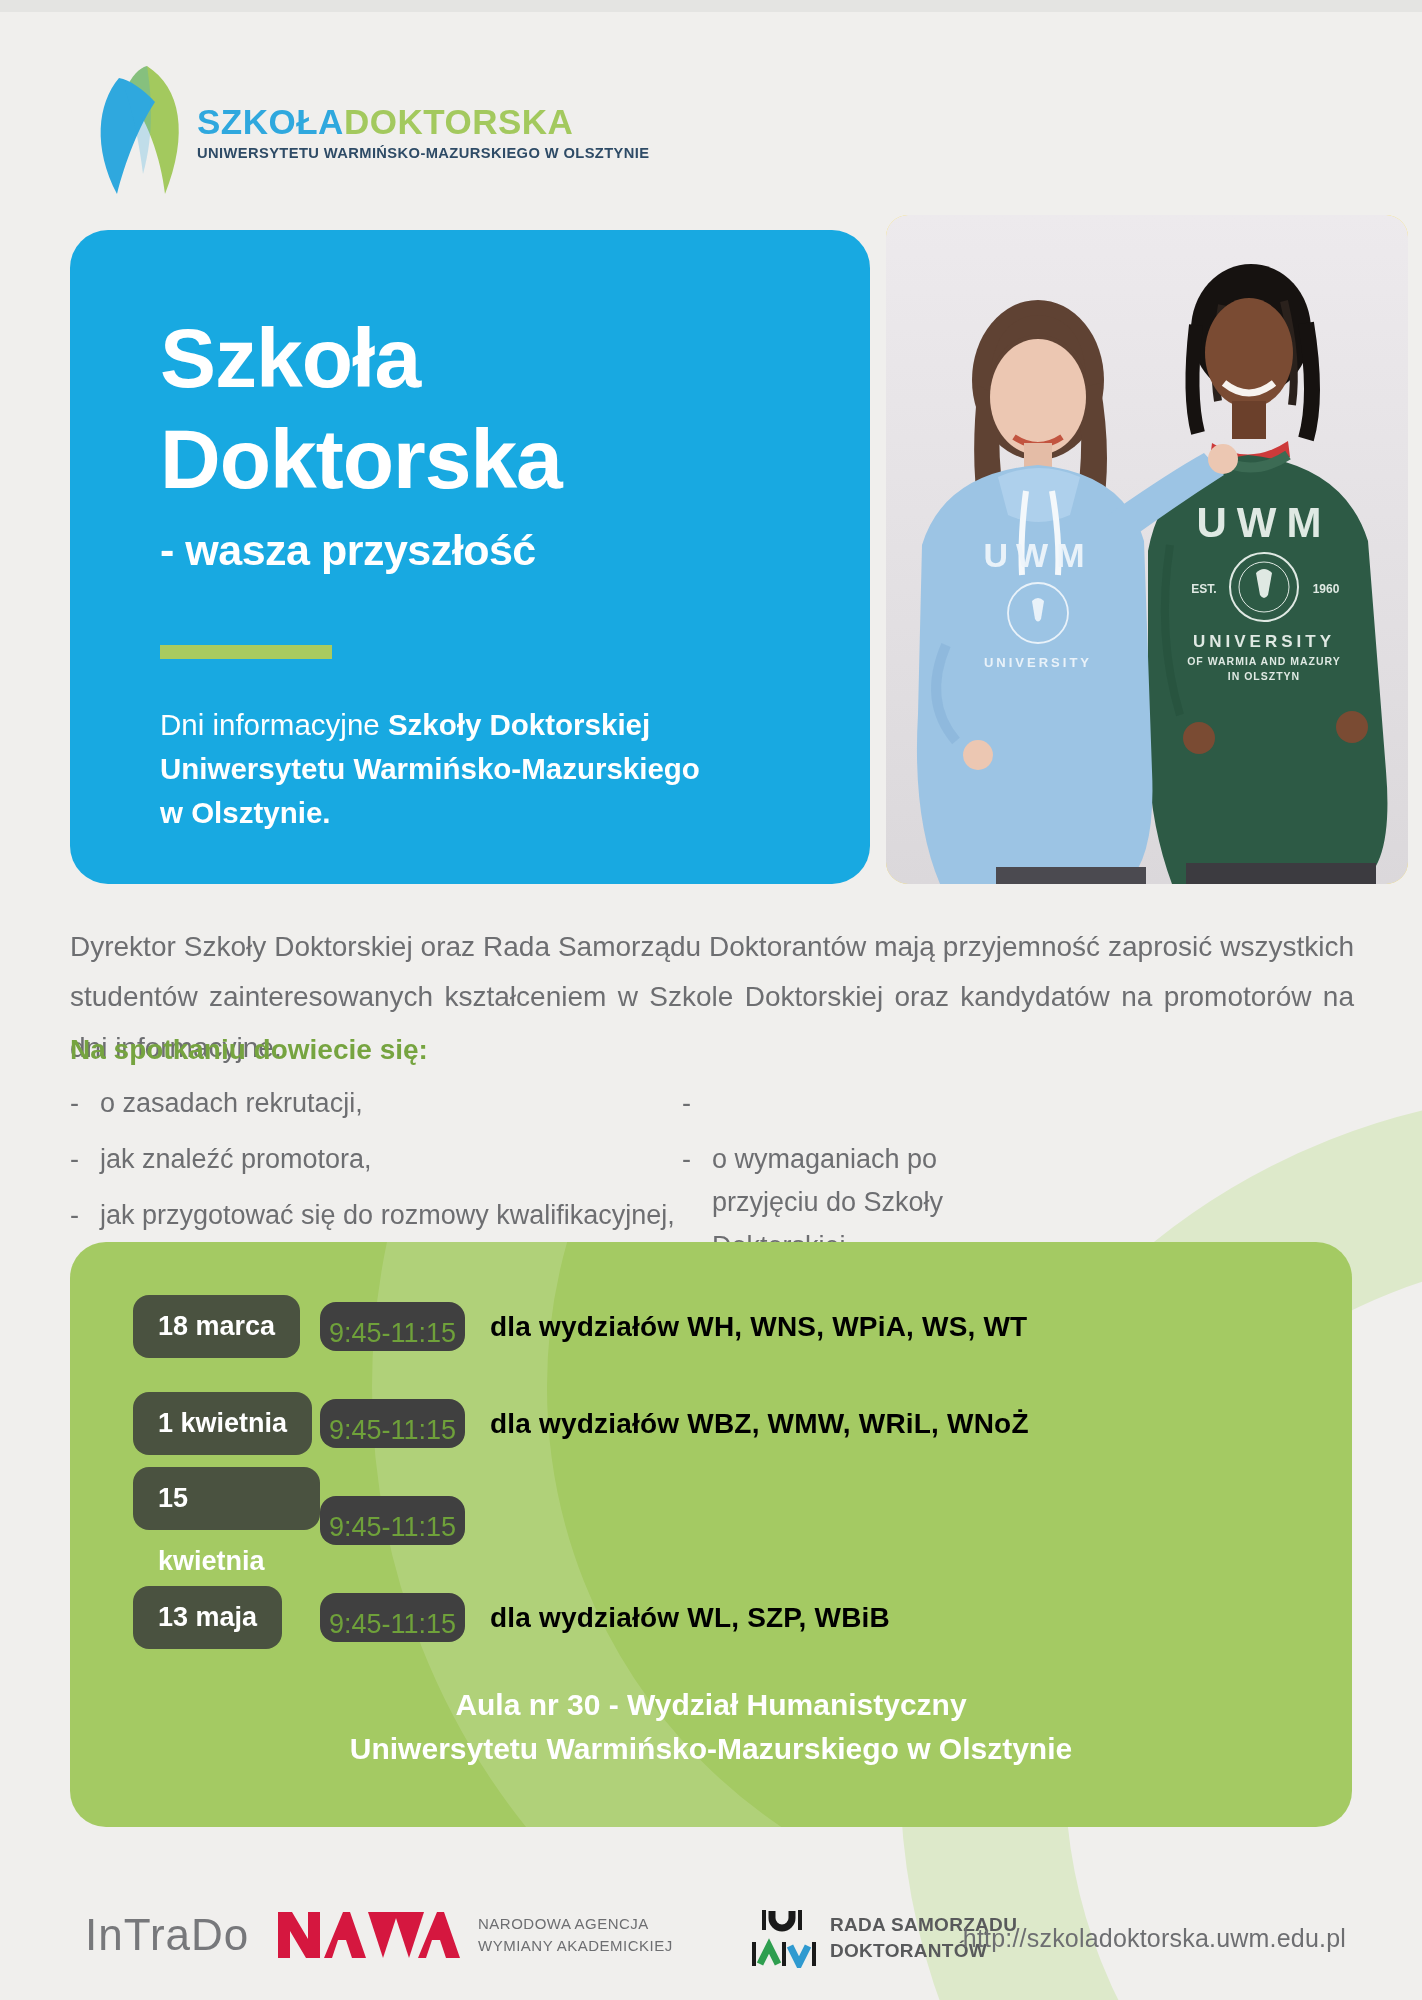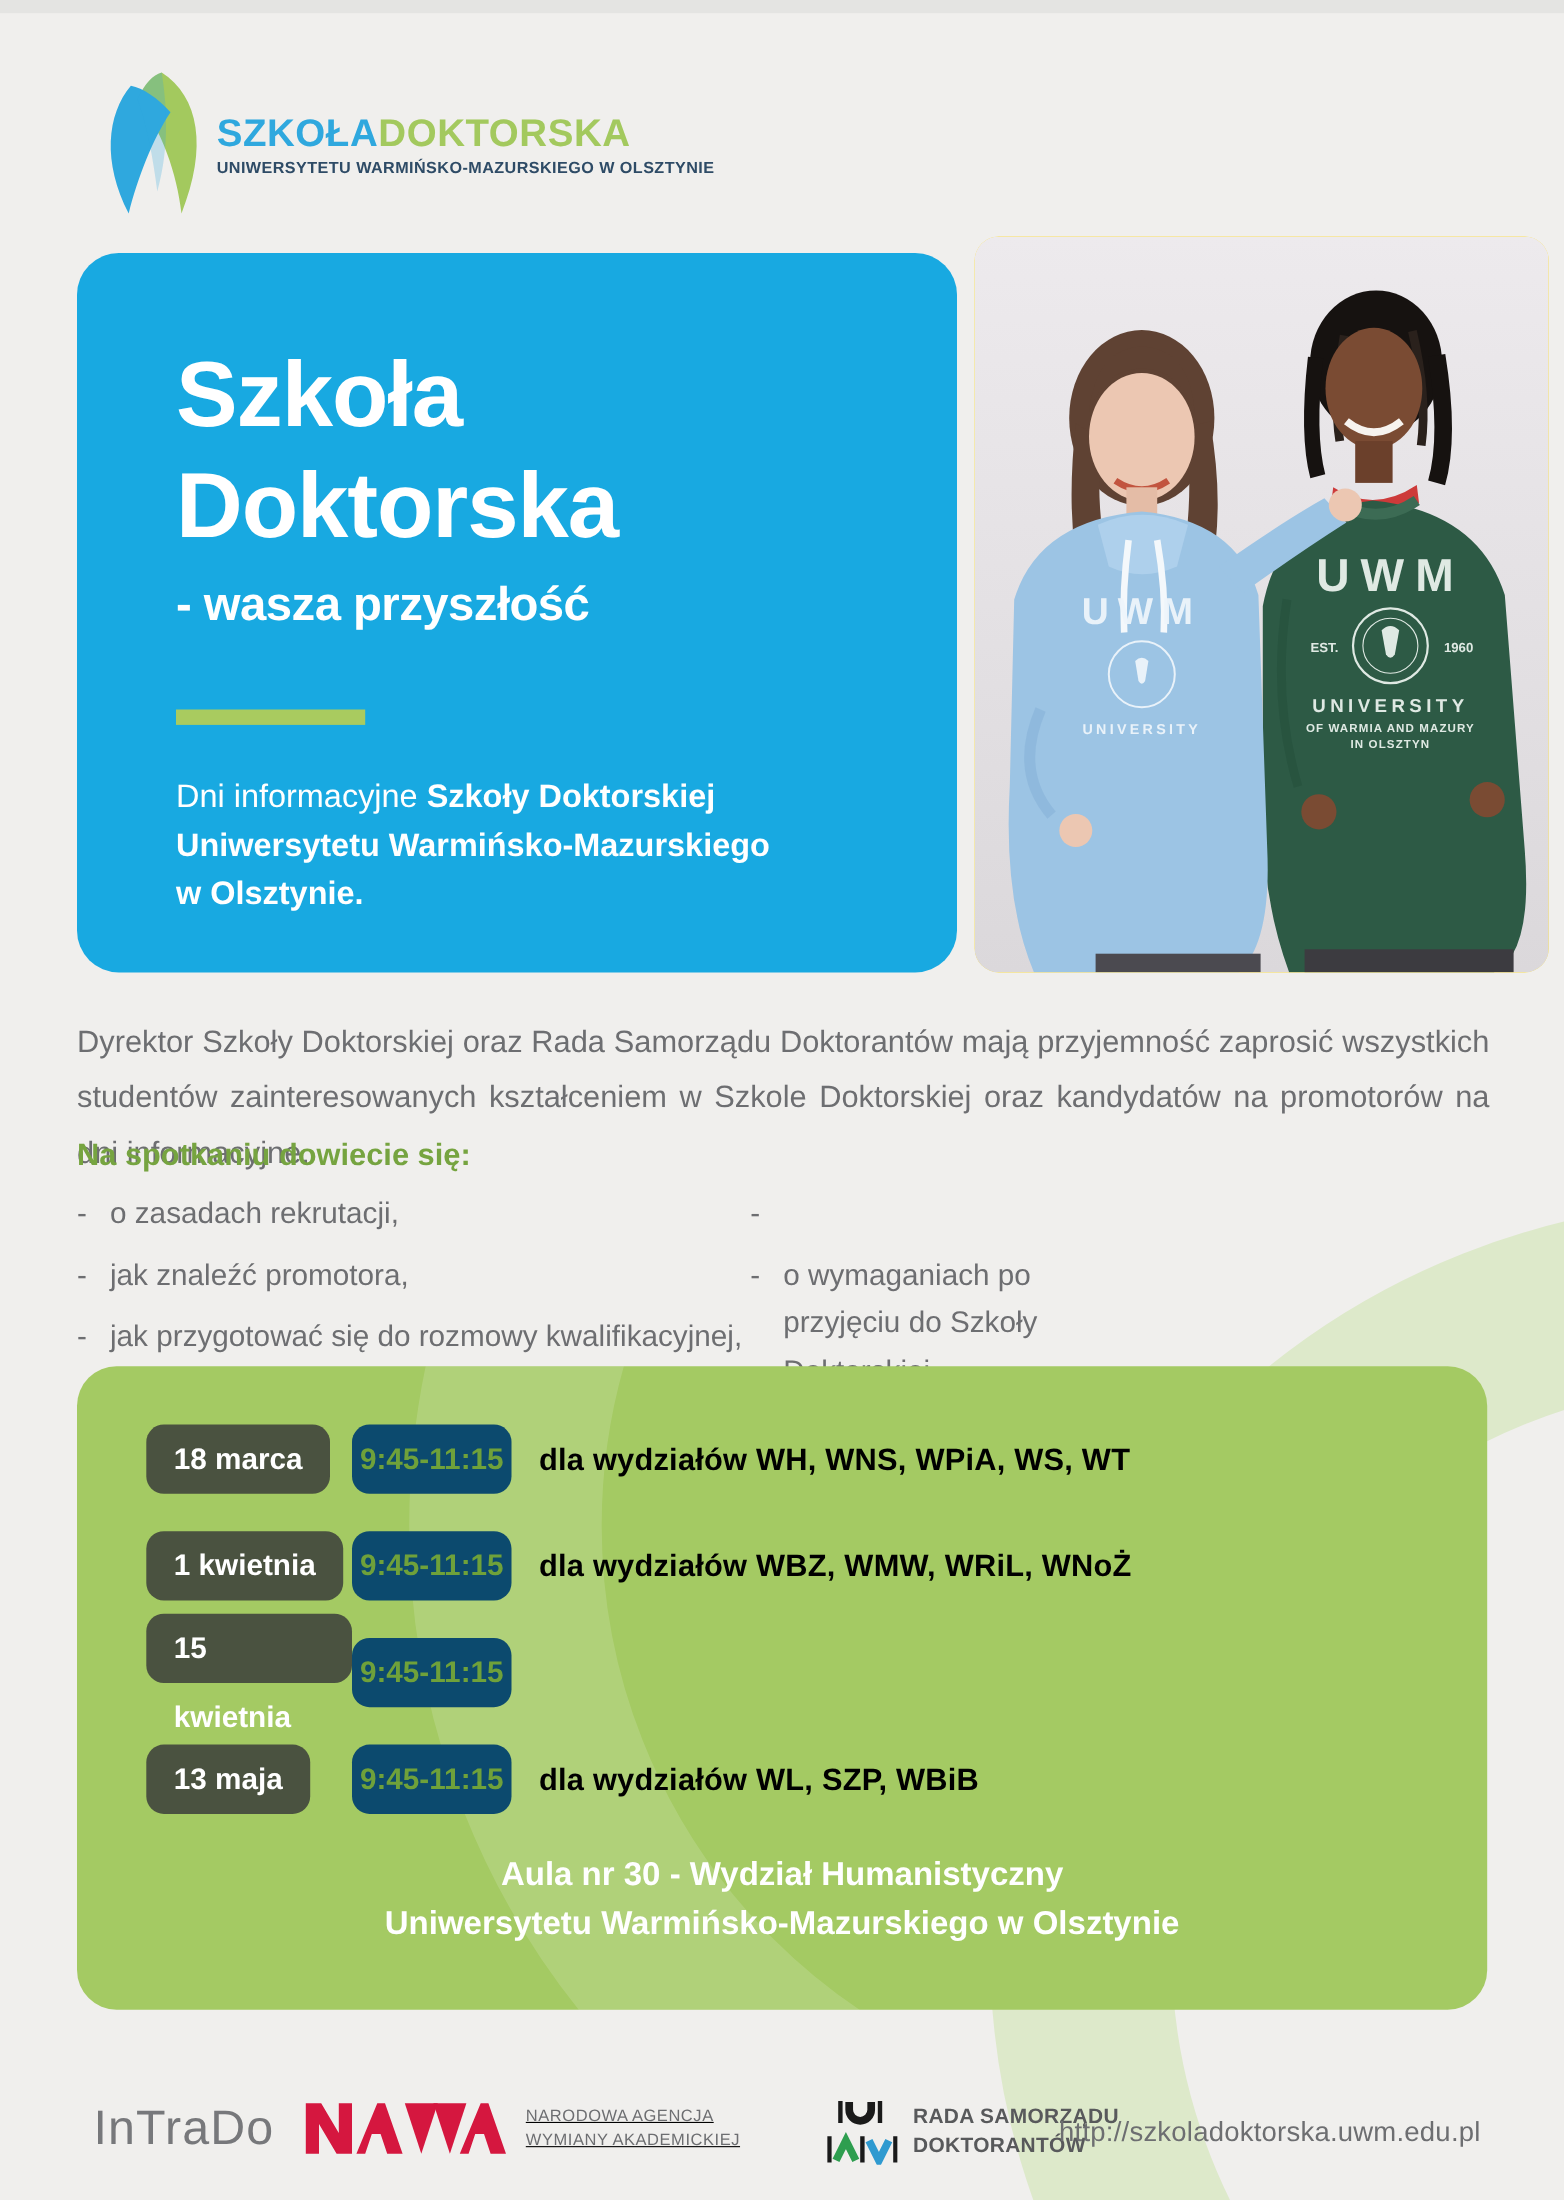--- a/index.html
+++ b/index.html
@@ -48,29 +48,29 @@
   
   .sched{position:absolute;left:70px;top:1230px;width:1282px;height:585px;background:#a4ca63;
     border-radius:36px;overflow:hidden;z-index:1;}
   .sched-ring{position:absolute;right:-430px;top:-560px;width:1060px;height:1060px;border-radius:50%;
     border:175px solid rgba(255,255,255,.14);}
   .sched-rows{position:relative;padding:53px 0 0 63px;}
   .srow{display:flex;align-items:center;height:63px;margin-bottom:34px;}
   .date-cell{flex:0 0 187px;}
   .date-pill{display:inline-block;background:#4a5240;color:#fff;font-size:27px;font-weight:700;
     height:63px;line-height:63px;padding:0 25px;border-radius:16px;}
-  .time-pill{flex:0 0 145px;background:#0c4a6e;color:#6fa13a;font-size:27px;font-weight:700;
-    height:63px;line-height:63px;text-align:center;border-radius:16px;margin-right:25px;}
+  .time-pill{flex:0 0 145px;background:#404040;color:#6fa13a;font-size:27px;font-weight:400;
+    height:49px;line-height:63px;text-align:center;border-radius:16px;margin-right:25px;}
   .srow-desc{font-size:28px;font-weight:700;color:#000000;letter-spacing:.2px;}
   .venue{position:relative;text-align:center;color:#fff;font-weight:700;font-size:30px;line-height:1.47;margin-top:13px;}
 
   
   .footer{position:absolute;left:0;right:0;top:1890px;height:90px;z-index:1;}
   .intrado{position:absolute;left:85px;top:8px;font-size:44px;color:#77787b;font-weight:500;letter-spacing:1px;}
-  .nawa{position:absolute;left:276px;top:4px;display:flex;align-items:center;text-decoration:underline;}
+  .nawa{position:absolute;left:276px;top:4px;display:flex;align-items:center;}
   .nawa-caption{margin-left:16px;font-size:15px;color:#6d6e71;line-height:1.45;font-weight:500;letter-spacing:.5px;}
   .rsd{position:absolute;left:752px;top:6px;display:flex;align-items:center;}
   .rsd-text{margin-left:14px;font-size:19px;font-weight:800;color:#58595b;line-height:1.35;letter-spacing:.3px;}
   .url{position:absolute;right:76px;top:22px;font-size:25px;color:#6d6e71;letter-spacing:.2px;text-decoration:none;}
 </style>
 </head>
 <body>
 
 <div class="poster">
 

